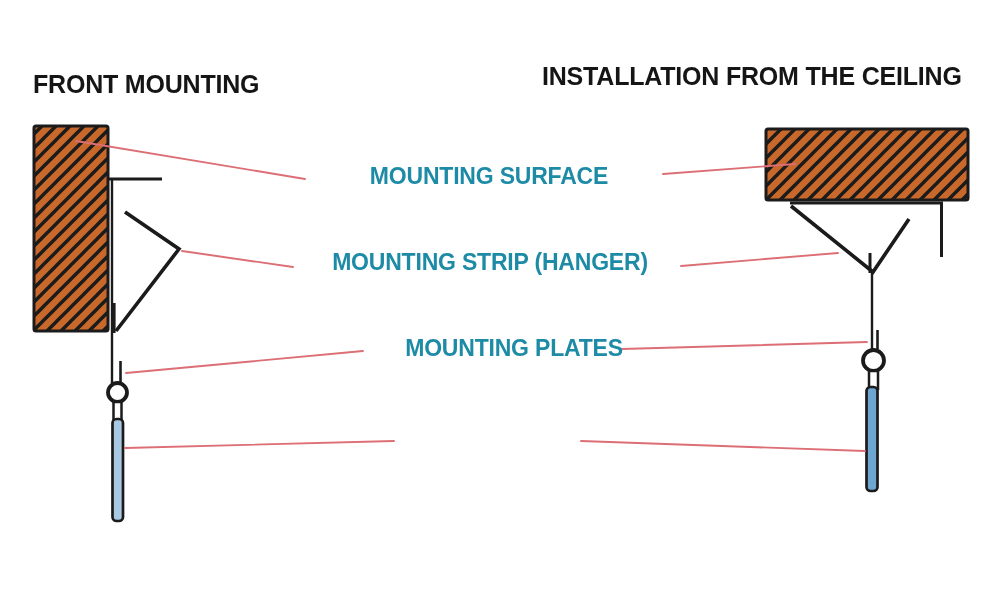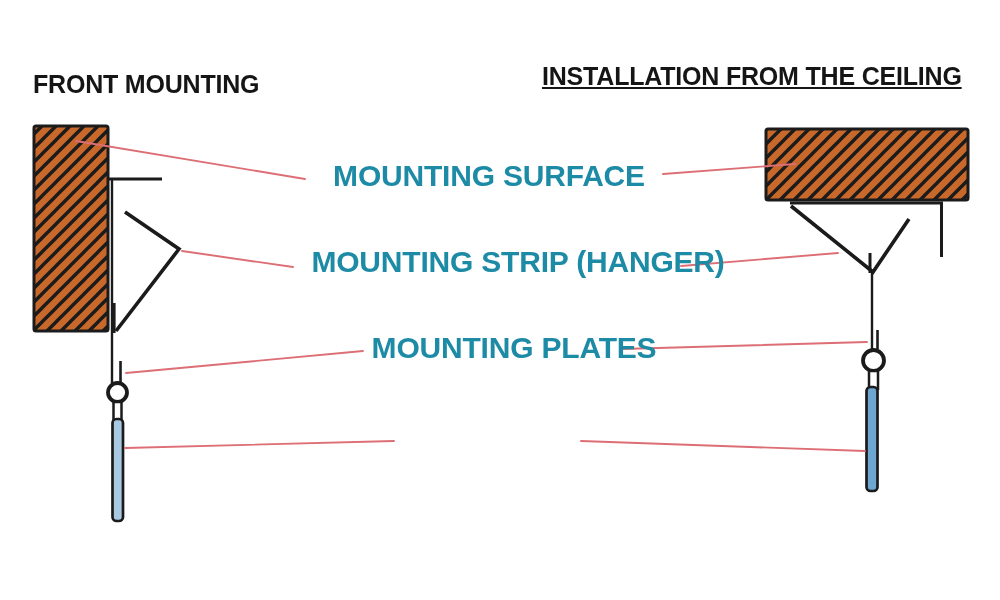--- a/index.html
+++ b/index.html
@@ -16,34 +16,34 @@
   .title {
     position: absolute;
     font-weight: bold;
     font-size: 25px;
     line-height: 30px;
     letter-spacing: -0.2px;
     color: #151515;
     white-space: nowrap;
   }
   .title-left  { left: 33px;  top: 69px; }
-  .title-right { left: 542px; top: 61px; text-decoration: underline; }
+  .title-right { left: 542px; top: 61px; }
 
   .part-label {
     position: absolute;
     transform: translateX(-50%);
     font-weight: bold;
-    font-size: 30px;
+    font-size: 23px;
     line-height: 30px;
     letter-spacing: -0.2px;
     color: var(--label-teal, #1d8ba6);
     white-space: nowrap;
   }
   .lbl-surface { left: 489px; top: 161px; }
-  .lbl-strip   { left: 490px; top: 247px; margin-left: 28px; }
+  .lbl-strip   { left: 490px; top: 247px; }
   .lbl-plates  { left: 489px; top: 333px; margin-left: 25px; }
   .lbl-belt    { left: 488px; top: 425px; }
 
   
   .ln        { stroke: var(--line-black, #1b1b1b); fill: none; }
   .wood      { stroke: var(--line-black, #1b1b1b); stroke-width: 3; fill: url(#hatch); }
   .wood-bg   { fill: var(--wood-orange, #c8682a); }
   .hatch-ln  { stroke: var(--line-black, #1b1b1b); stroke-width: 3.4; fill: none; }
   .plate     { stroke: var(--line-black, #1b1b1b); stroke-width: 3.8; fill: #fff; }
   .channel   { stroke: var(--line-black, #1b1b1b); stroke-width: 2.5; fill: #fff; }

